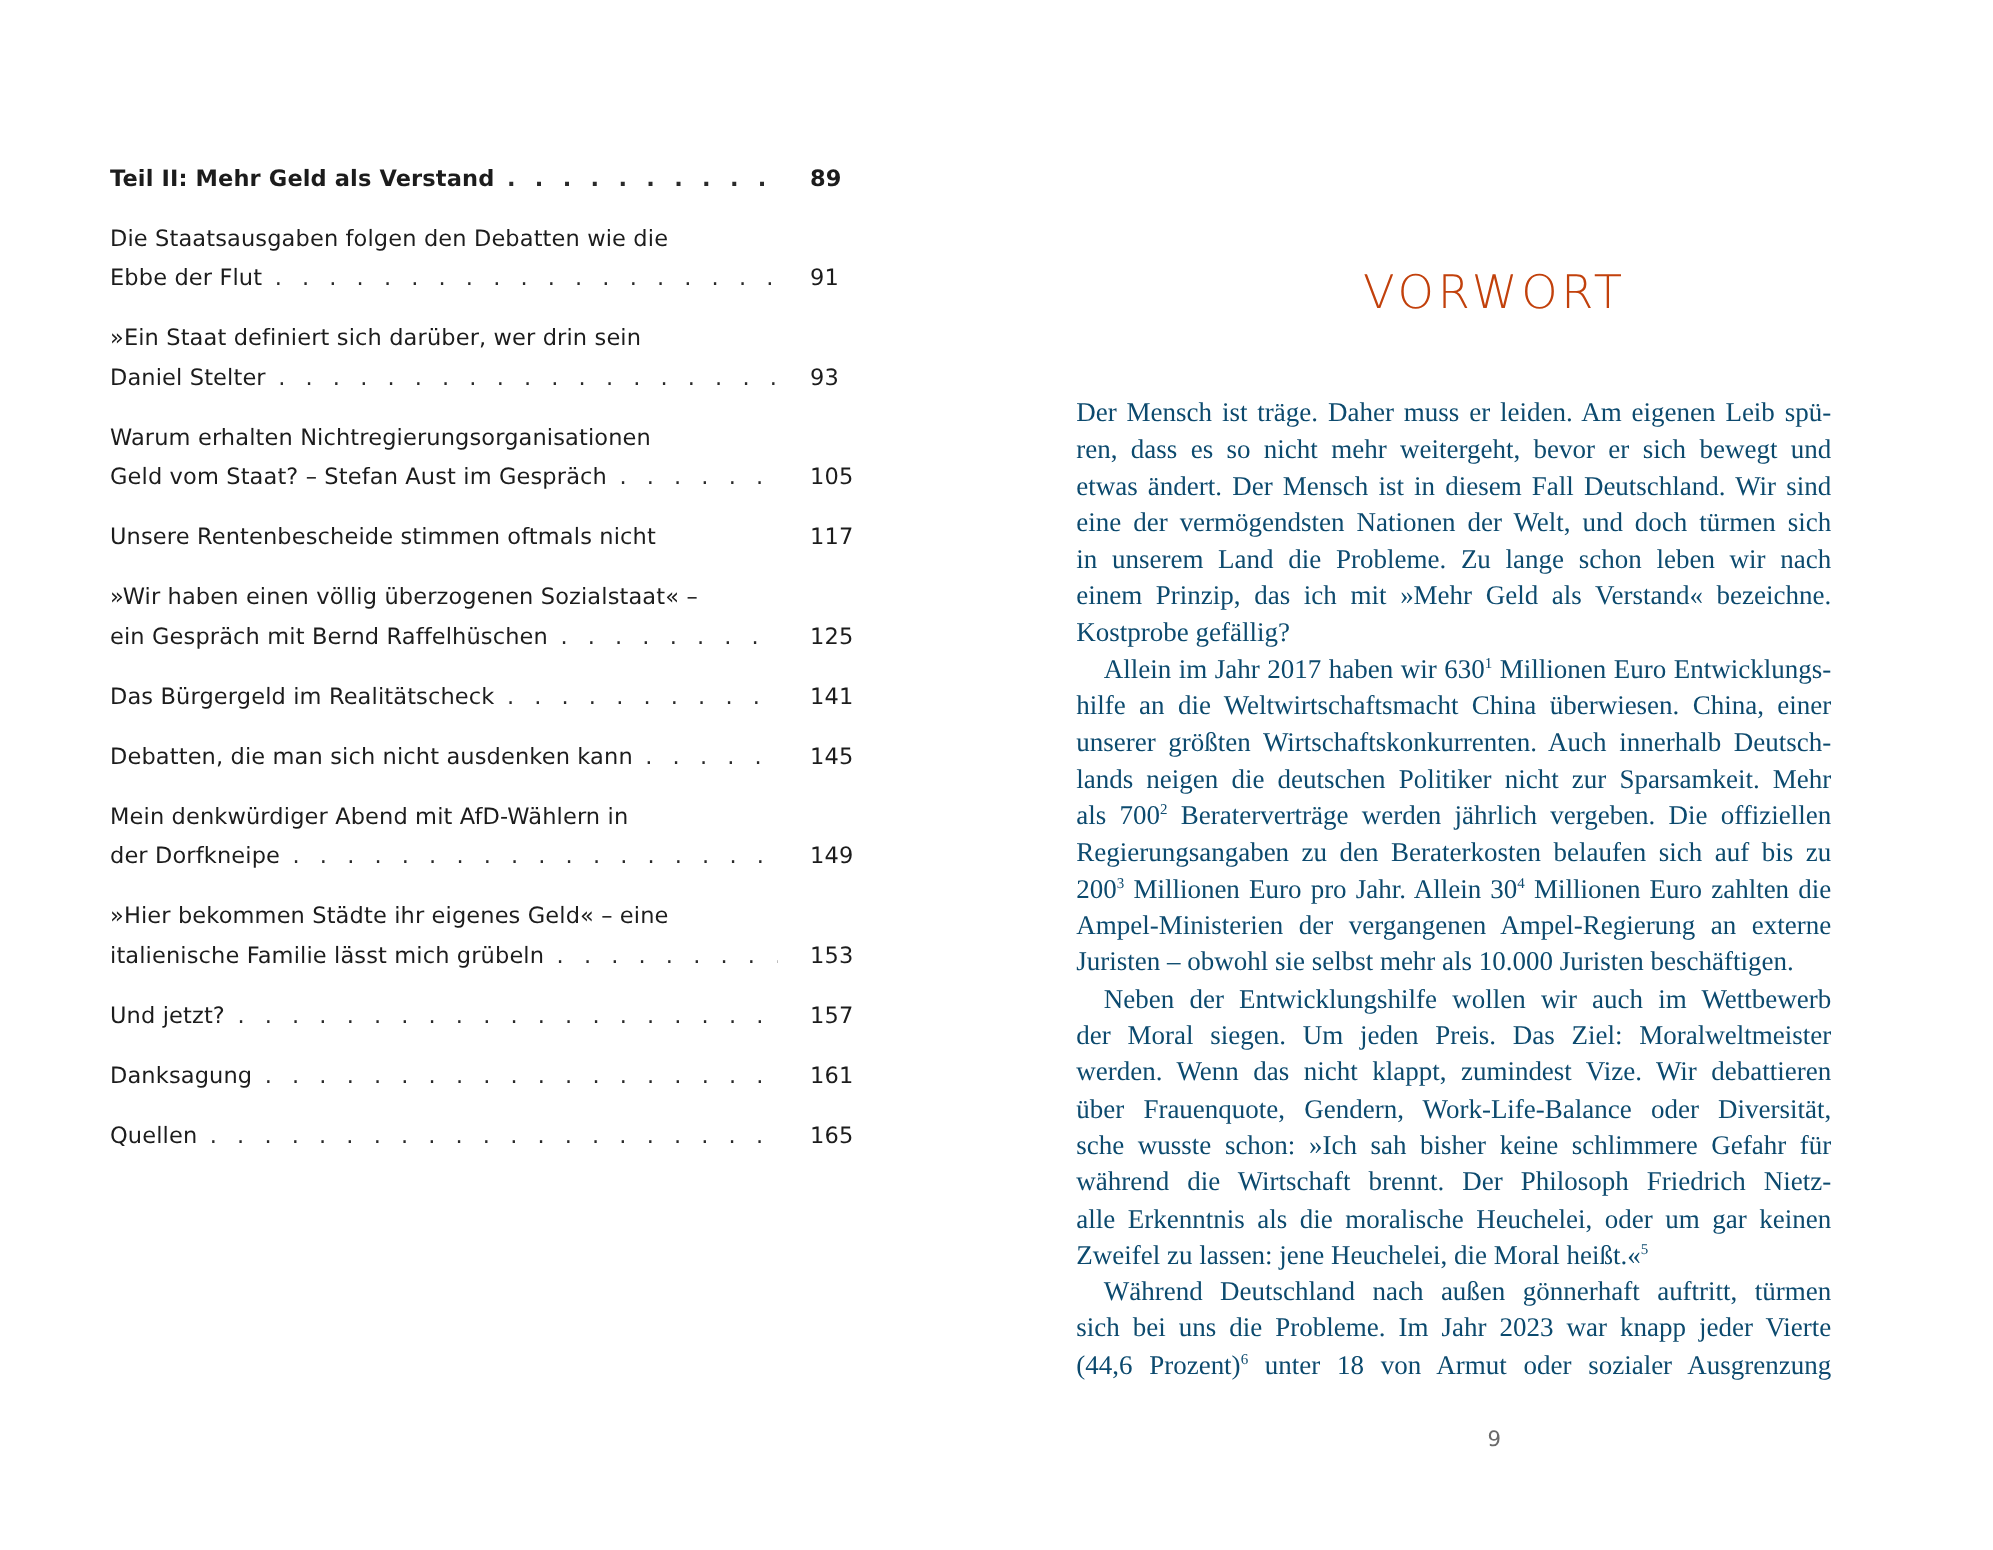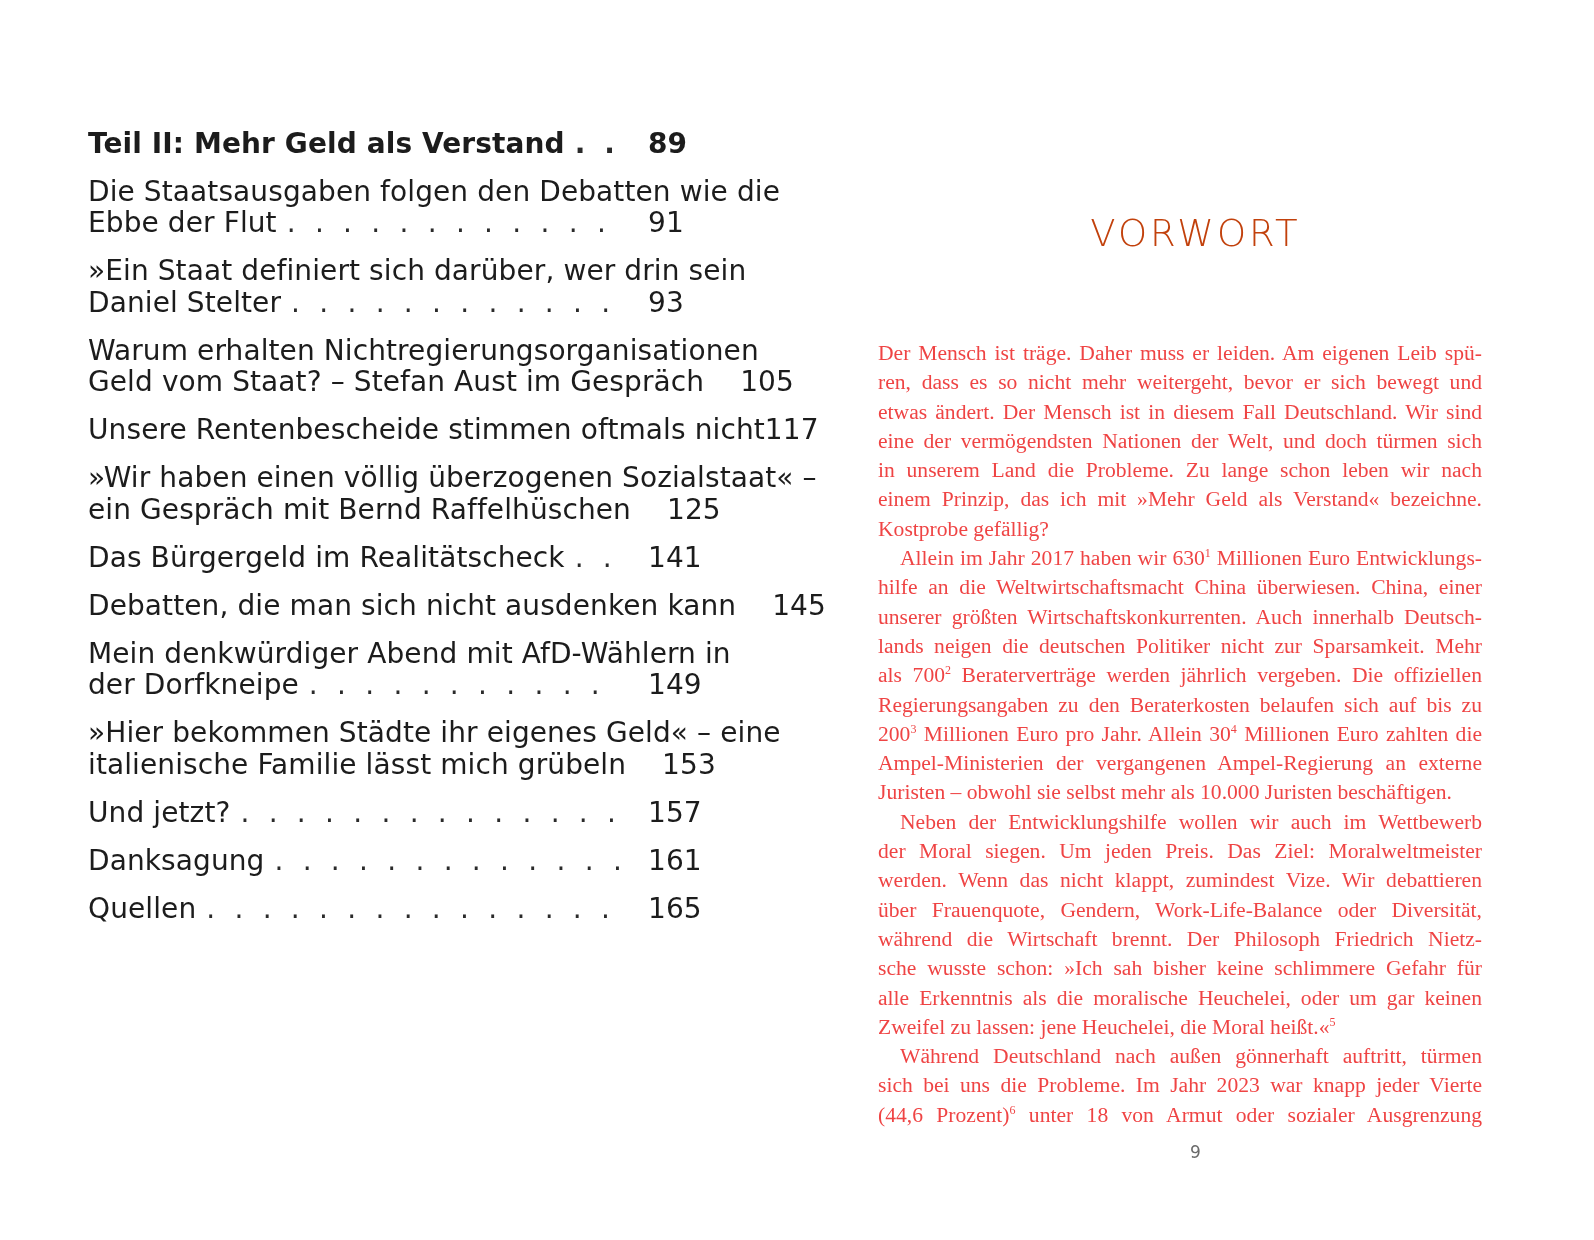--- a/index.html
+++ b/index.html
@@ -28,21 +28,21 @@
       width: 797px;
     }
 
     
     .toc {
       position: absolute;
       left: 88px;
       top: 128px;
       width: 604px;
       font-family: "DejaVu Sans", sans-serif;
-      font-size: 28px;
+      font-size: 18px;
       letter-spacing: 0.1px;
       color: #1c1c1c;
     }
     .toc-entry {
       position: relative;
       margin-bottom: 16.5px;
       line-height: 31.5px;
     }
     .toc-entry.bold {
       font-weight: bold;
@@ -87,28 +87,27 @@
       top: 212px;
       text-align: center;
       font-family: "DejaVu Sans", sans-serif;
       font-weight: 300;
       font-size: 37px;
       letter-spacing: 3px;
       color: #c2410c;
     }
     .body-text {
       position: absolute;
-      left: 81px;
+      left: 64px;
       top: 316px;
       width: 604px;
       font-family: "Liberation Serif", serif;
       font-size: 21.6px;
       line-height: 29.3px;
-      color: #ef4444;
-      margin-top: 23px;
+      color: #0c4a6e;
     }
     .body-text .ln {
       display: block;
       white-space: nowrap;
       text-align: justify;
       text-align-last: justify;
       height: 29.3px;
     }
     .body-text .ln.last {
       text-align-last: left;
@@ -265,22 +264,22 @@
       <span class="ln"><span>lands neigen die deutschen Politiker nicht zur Sparsamkeit. Mehr</span></span>
       <span class="ln"><span>als 700</span><sup>2</sup><span> Beraterverträge werden jährlich vergeben. Die offiziellen</span></span>
       <span class="ln"><span>Regierungsangaben zu den Beraterkosten belaufen sich auf bis zu</span></span>
       <span class="ln"><span>200</span><sup>3</sup><span> Millionen Euro pro Jahr. Allein 30</span><sup>4</sup><span> Millionen Euro zahlten die</span></span>
       <span class="ln"><span>Ampel-Ministerien der vergangenen Ampel-Regierung an externe</span></span>
       <span class="ln last"><span>Juristen – obwohl sie selbst mehr als 10.000 Juristen beschäftigen.</span></span>
       <span class="ln indent"><span>Neben der Entwicklungshilfe wollen wir auch im Wettbewerb</span></span>
       <span class="ln"><span>der Moral siegen. Um jeden Preis. Das Ziel: Moralweltmeister</span></span>
       <span class="ln"><span>werden. Wenn das nicht klappt, zumindest Vize. Wir debattieren</span></span>
       <span class="ln"><span>über Frauenquote, Gendern, Work-Life-Balance oder Diversität,</span></span>
+      <span class="ln"><span>sche wusste schon: »Ich sah bisher keine schlimmere Gefahr für</span></span>
       <span class="ln"><span>während die Wirtschaft brennt. Der Philosoph Friedrich Nietz-</span></span>
-      <span class="ln"><span>sche wusste schon: »Ich sah bisher keine schlimmere Gefahr für</span></span>
       <span class="ln"><span>alle Erkenntnis als die moralische Heuchelei, oder um gar keinen</span></span>
       <span class="ln last"><span>Zweifel zu lassen: jene Heuchelei, die Moral heißt.«</span><sup>5</sup></span>
       <span class="ln indent"><span>Während Deutschland nach außen gönnerhaft auftritt, türmen</span></span>
       <span class="ln"><span>sich bei uns die Probleme. Im Jahr 2023 war knapp jeder Vierte</span></span>
       <span class="ln"><span>(44,6 Prozent)</span><sup>6</sup><span> unter 18 von Armut oder sozialer Ausgrenzung</span></span>
     </div>
   <div class="page-number">9</div>
 </div>
 
 </body></html>

